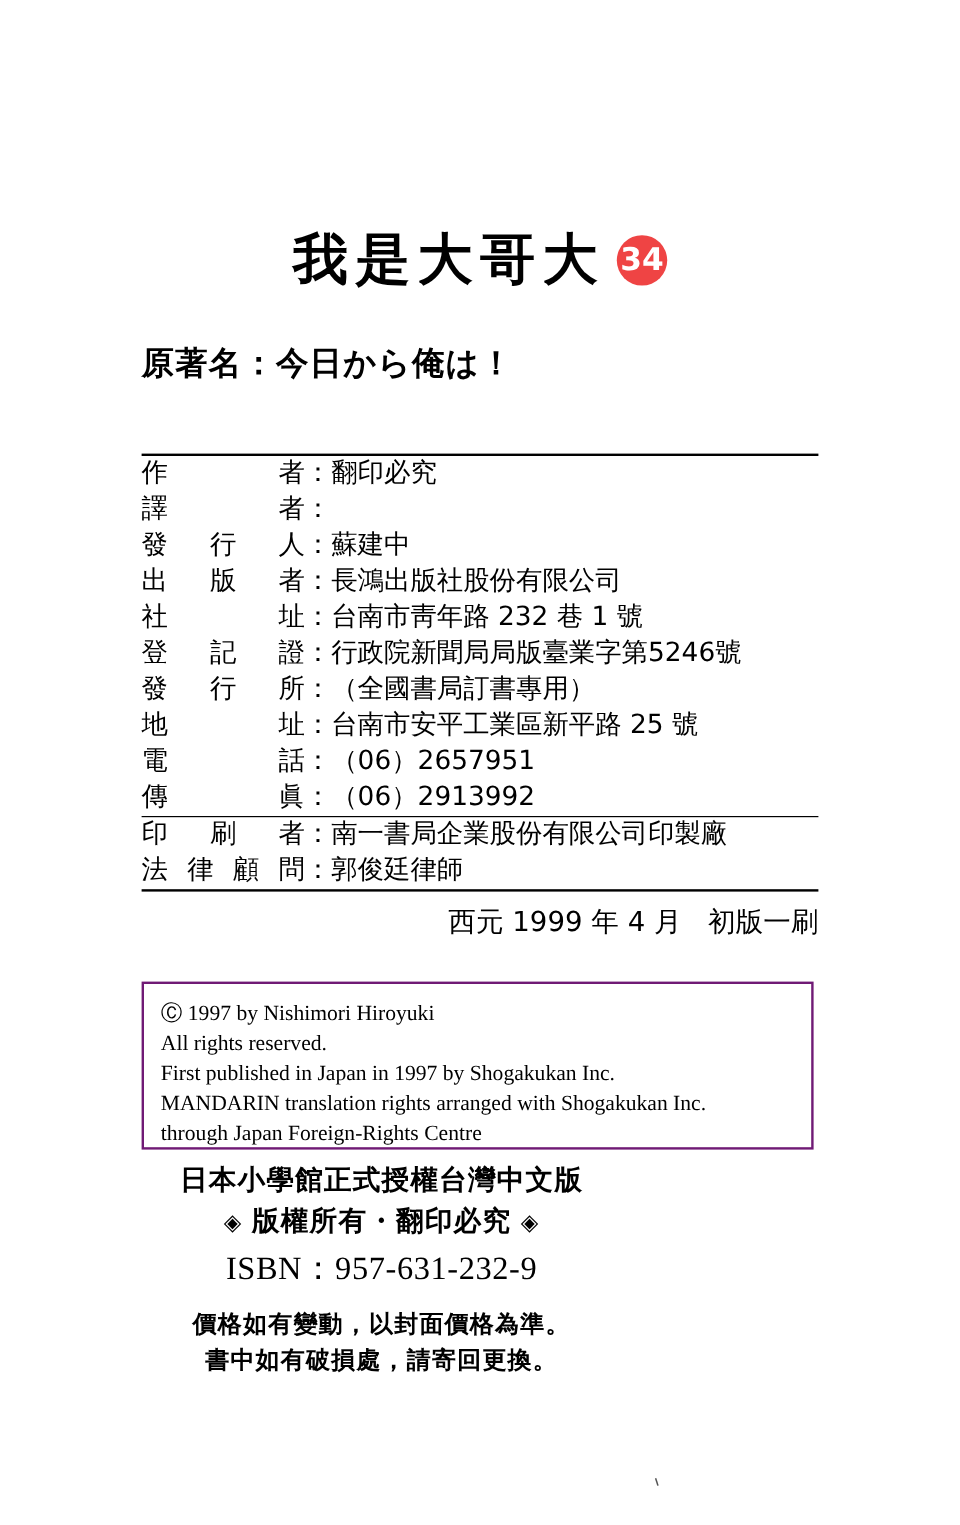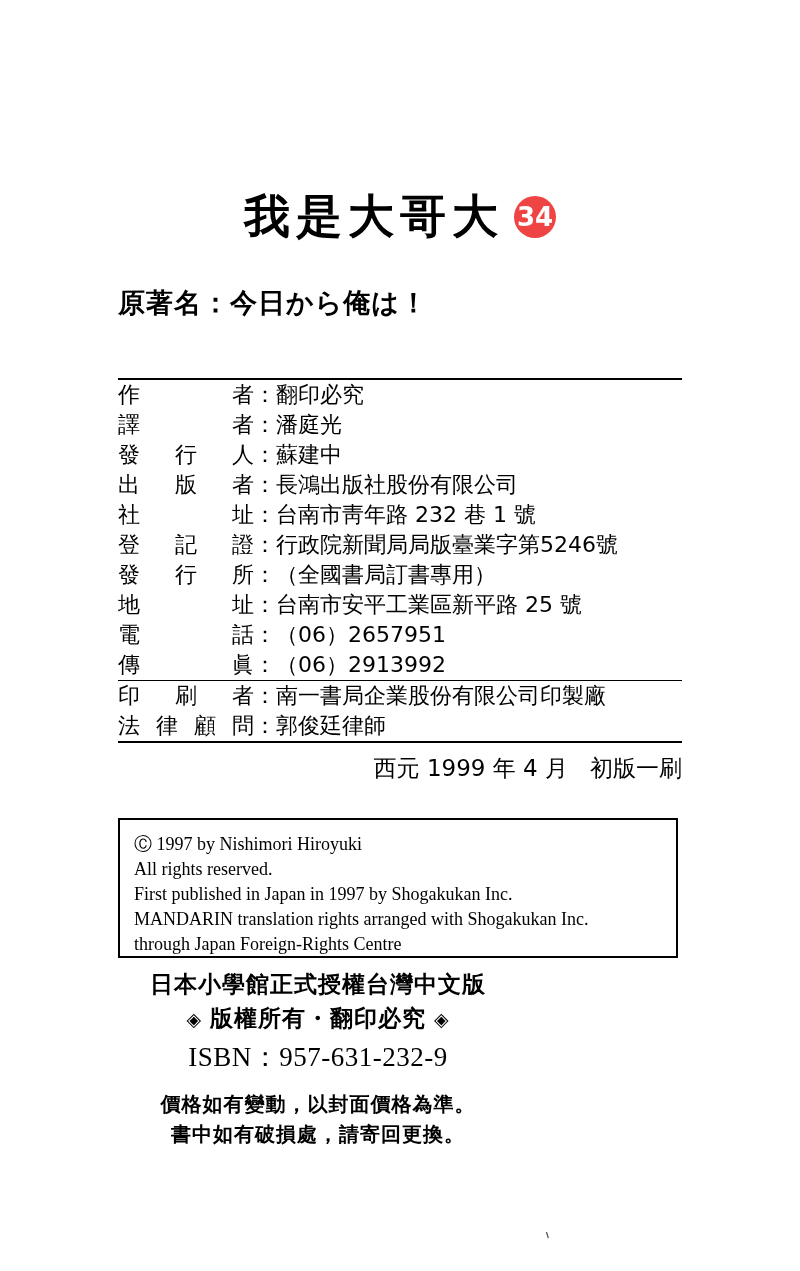--- a/index.html
+++ b/index.html
@@ -147,21 +147,21 @@
     width: 22px;
   }
 
   
   .copyright-box {
     position: absolute;
     left: 118px;
     top: 818px;
     width: 560px;
     height: 140px;
-    border: 2px solid #000000;
+    border: 2px solid #701a75;
     box-sizing: border-box;
     padding: 12px 14px 10px 14px;
   }
   .copyright-line {
     font-family: "Liberation Serif", "DejaVu Serif", serif;
     font-size: 18px;
     line-height: 25px;
     white-space: nowrap;
   }
 
@@ -242,21 +242,20 @@
           </div>
           <div class="imprint-colon">：</div>
           <div class="imprint-value">翻印必究</div>
         </div>
         <div class="imprint-row">
           <div class="imprint-label">
             <span>譯</span>
             <span>者</span>
           </div>
           <div class="imprint-colon">：</div>
-          <div class="imprint-value">潘庭光</div>
         </div>
         <div class="imprint-row">
           <div class="imprint-label">
             <span>發</span>
             <span>行</span>
             <span>人</span>
           </div>
           <div class="imprint-colon">：</div>
           <div class="imprint-value">蘇建中</div>
         </div>

